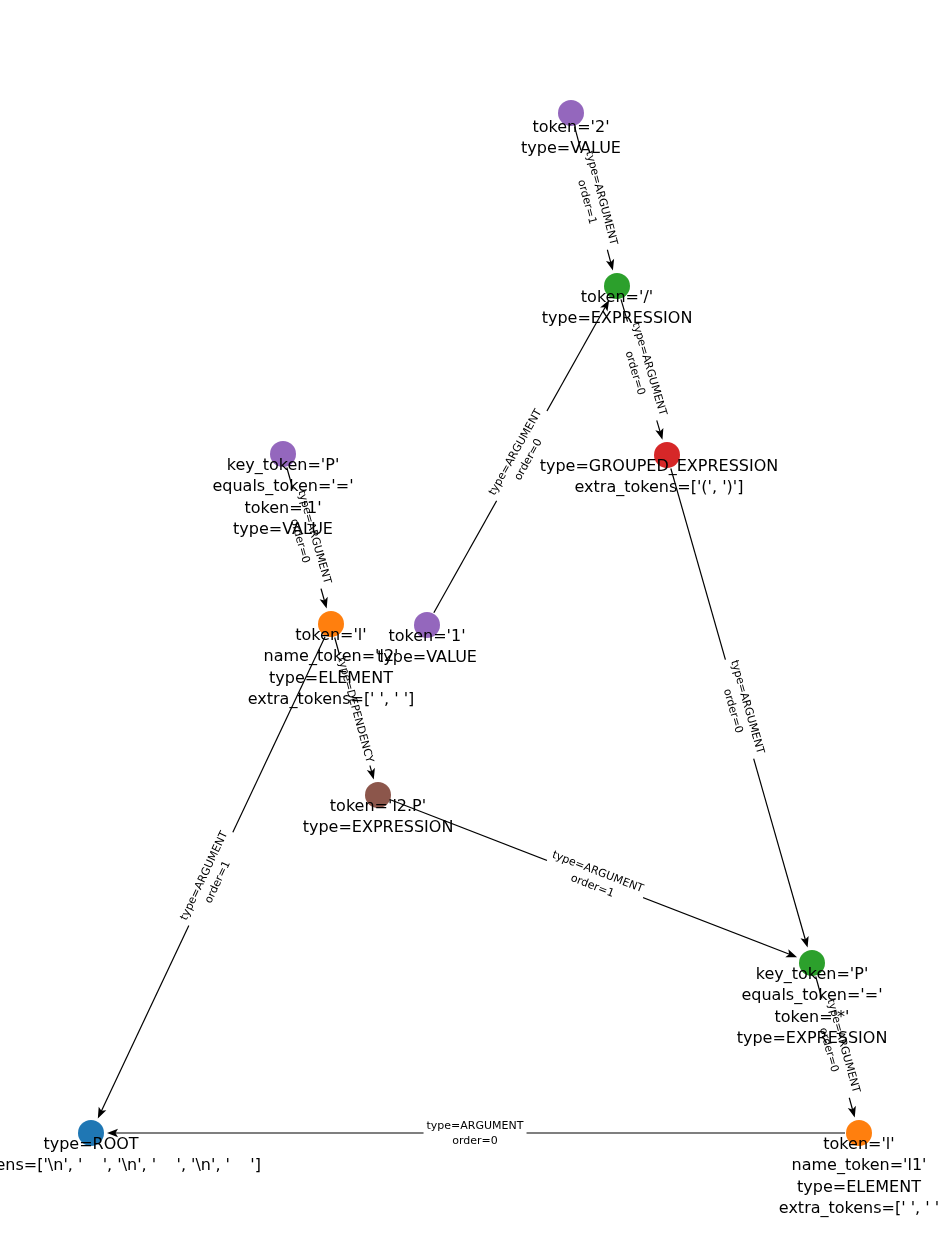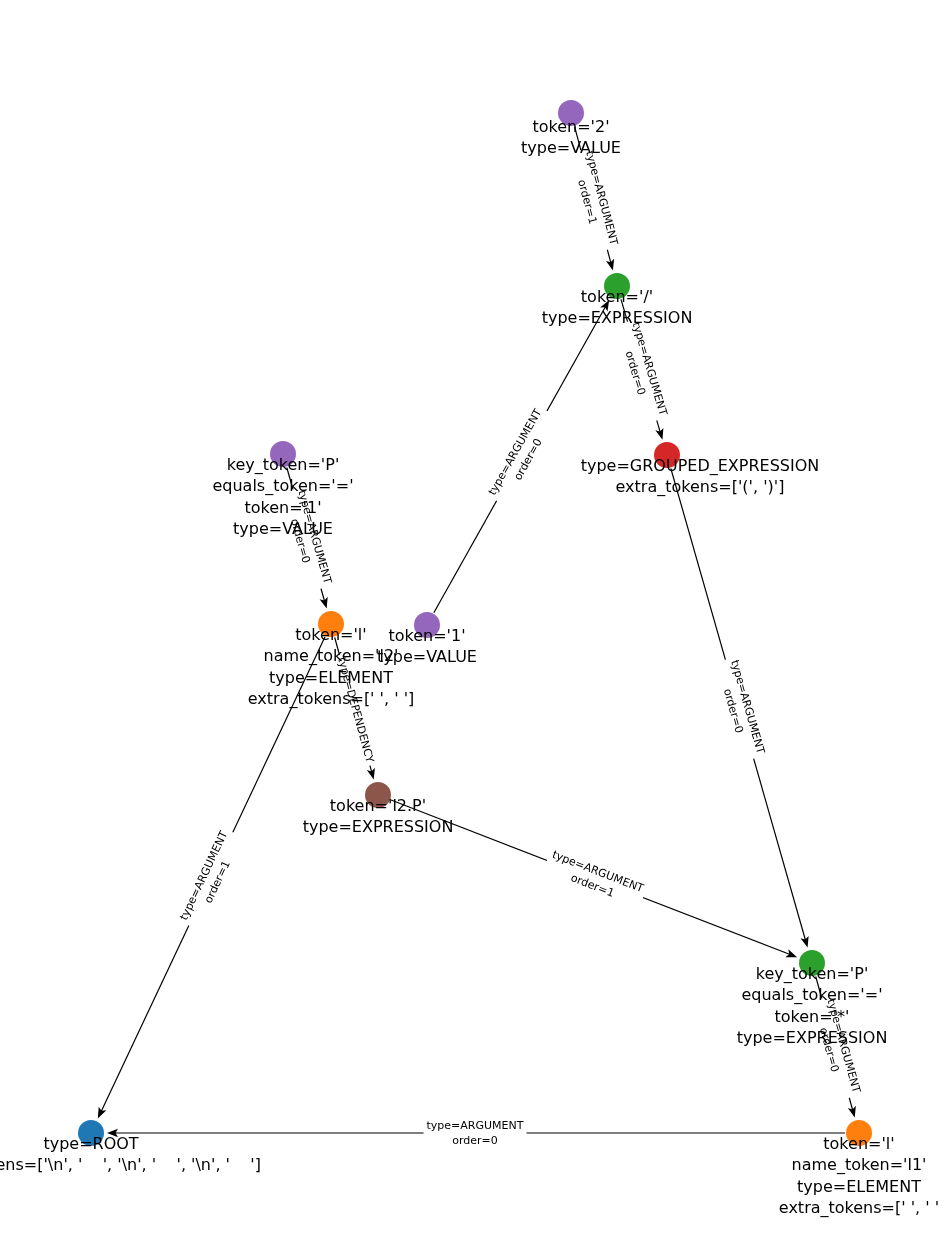--- a/index.html
+++ b/index.html
@@ -116,21 +116,21 @@
 order=1</div>
     </div>
   <div>
       <div class="graph-node" style="left: 558px; top: 100px; width: 26px; height: 26px; background: rgb(148, 103, 189);"></div>
       <div class="node-label" style="left: 571px; top: 116px;">token='2'
 type=VALUE</div>
       <div class="graph-node" style="left: 604px; top: 273px; width: 26px; height: 26px; background: rgb(44, 160, 44);"></div>
       <div class="node-label" style="left: 617px; top: 286px;">token='/'
 type=EXPRESSION</div>
       <div class="graph-node" style="left: 654px; top: 442px; width: 26px; height: 26px; background: rgb(214, 39, 40);"></div>
-      <div class="node-label" style="left: 700px; top: 455px;">type=GROUPED_EXPRESSION
+      <div class="node-label" style="left: 659px; top: 455px;">type=GROUPED_EXPRESSION
 extra_tokens=['(', ')']</div>
       <div class="graph-node" style="left: 270px; top: 441px; width: 26px; height: 26px; background: rgb(148, 103, 189);"></div>
       <div class="node-label" style="left: 283px; top: 454px;">key_token='P'
 equals_token='='
 token='1'
 type=VALUE</div>
       <div class="graph-node" style="left: 318px; top: 611px; width: 26px; height: 26px; background: rgb(255, 127, 14);"></div>
       <div class="node-label" style="left: 331px; top: 624px;">token='l'
 name_token='l2'
 type=ELEMENT

